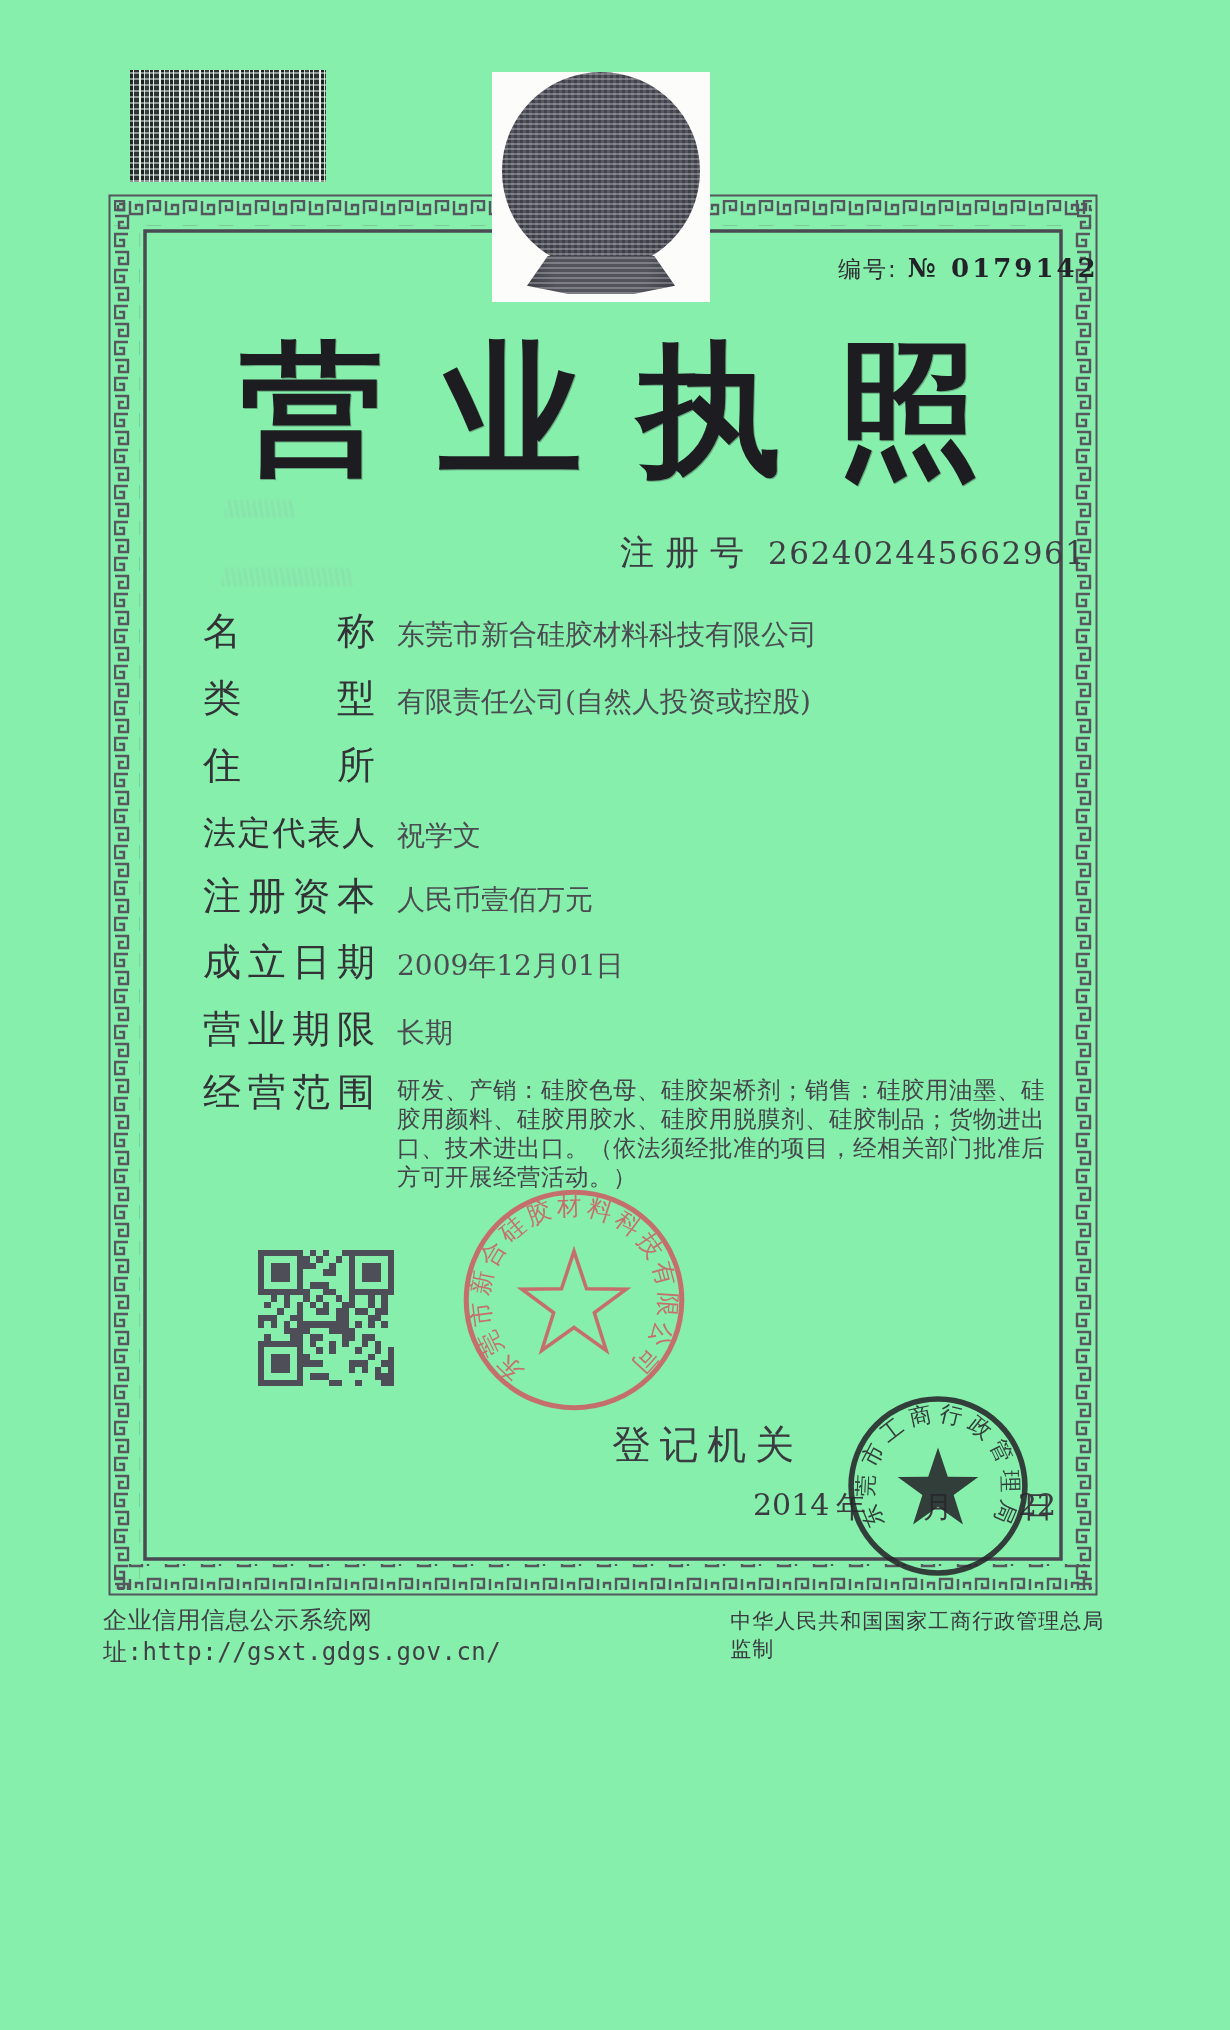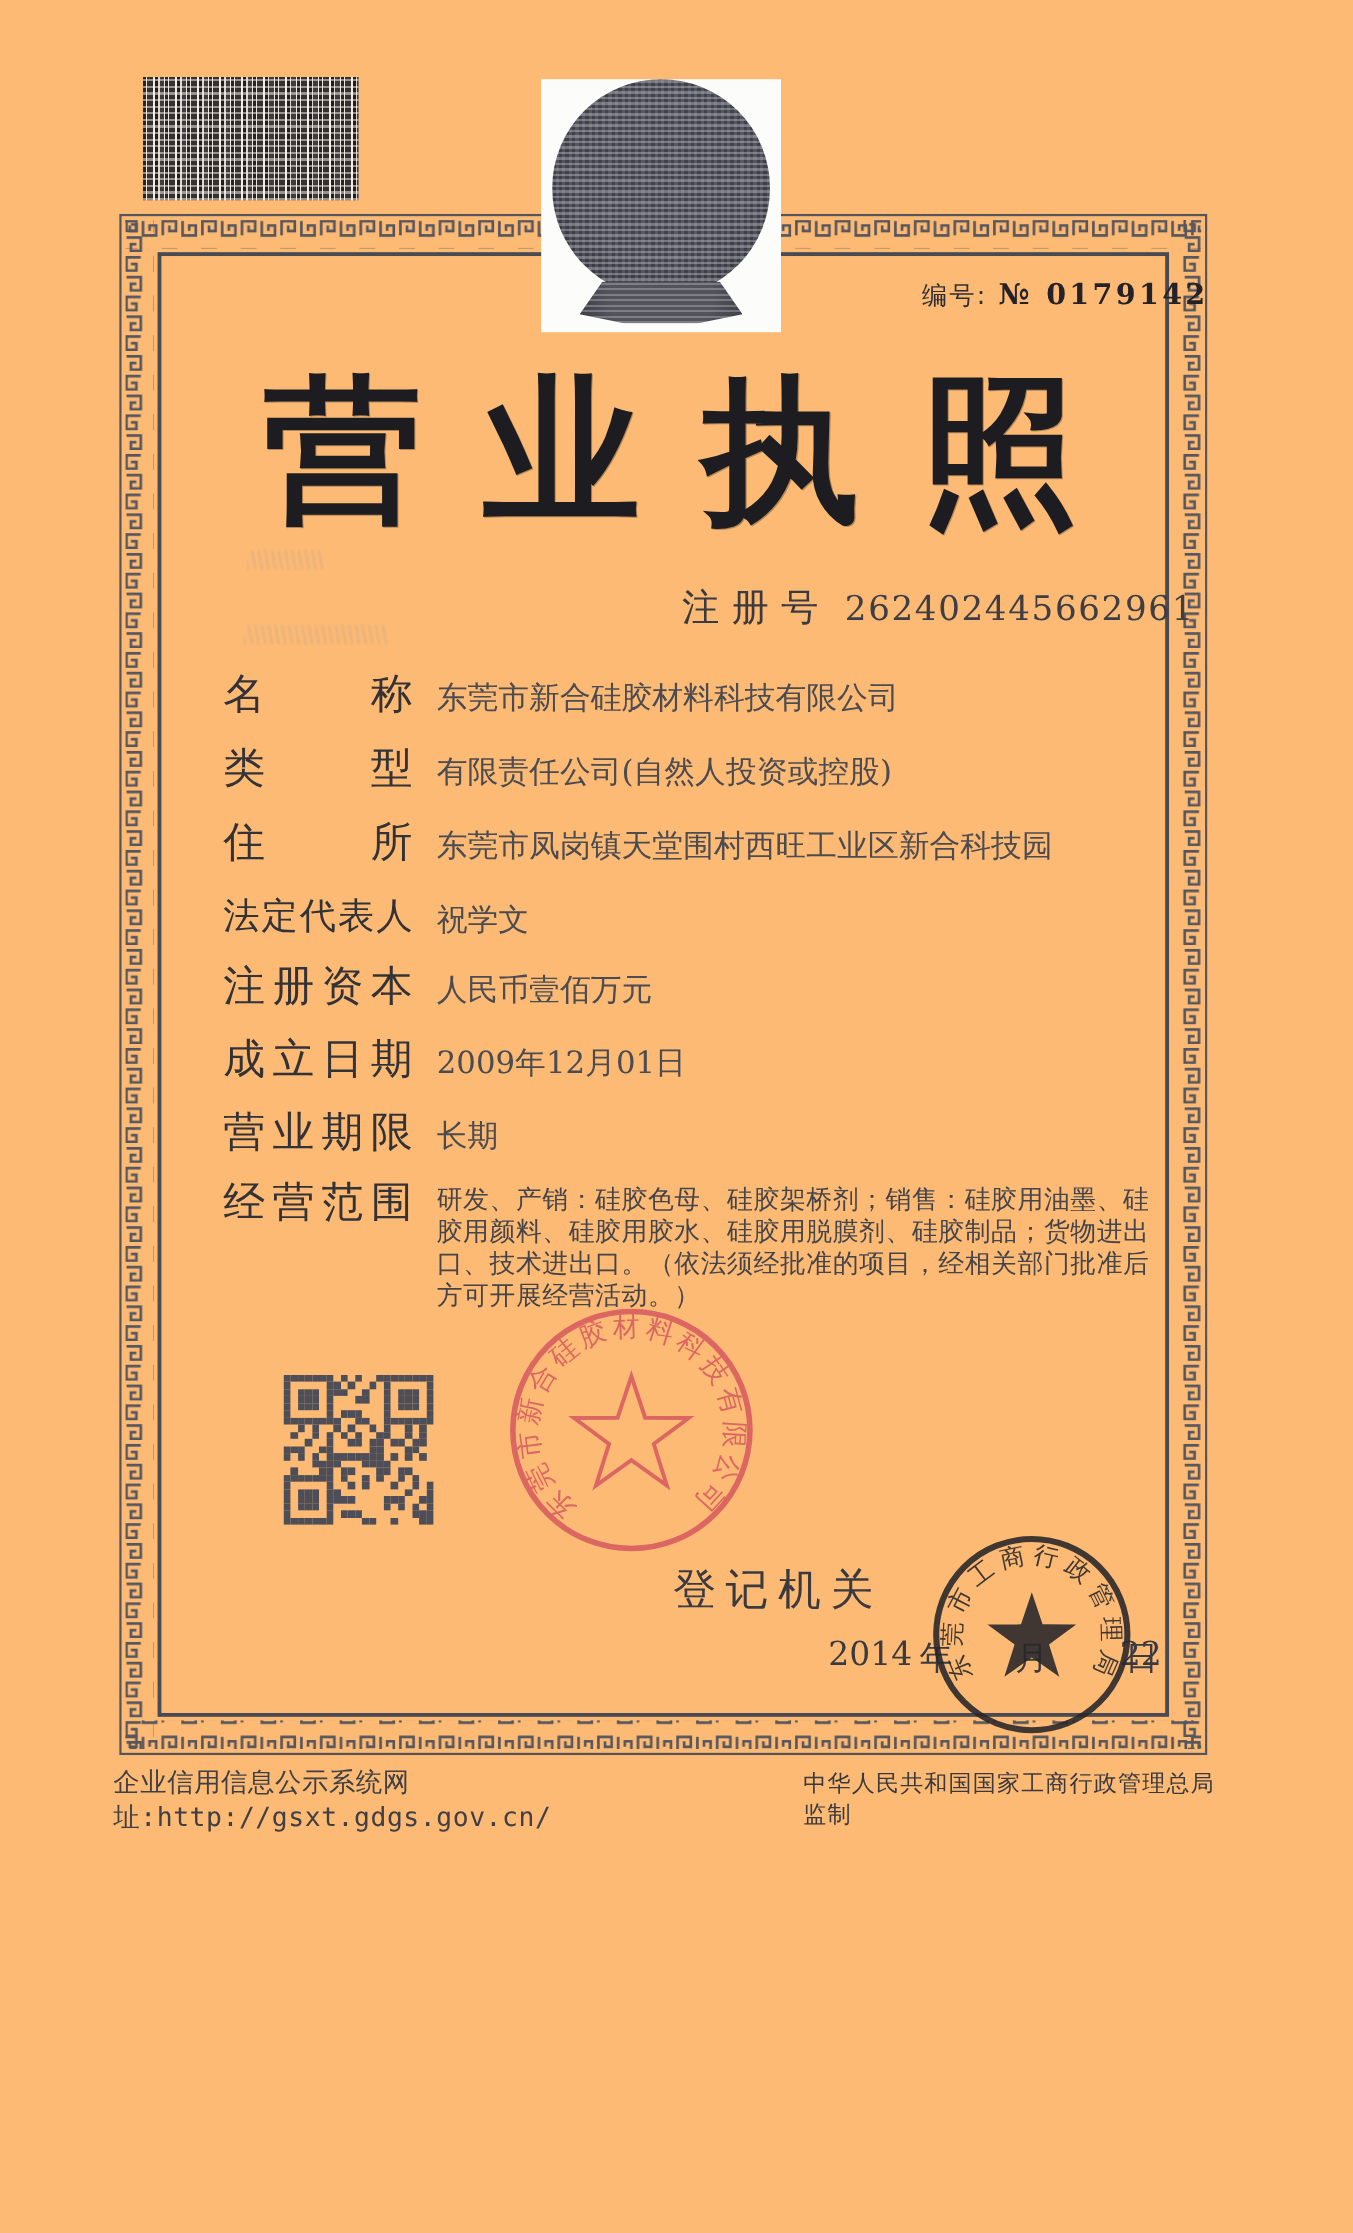--- a/index.html
+++ b/index.html
@@ -1,18 +1,18 @@
 <!DOCTYPE html>
 <html><head>
 <meta charset="utf-8">
 <style>
   html,body{margin:0;padding:0;background:#ffffff;}
   #canvas{
     position:relative;width:1230px;height:2030px;overflow:hidden;
-    background:#fdba74;
+    background:#86efac;
     font-family:"DejaVu Sans","Liberation Sans",sans-serif;
     color:#333;
   }
   
   #frame{position:absolute;left:108px;top:194px;z-index:1;}
   
   .barcode{
     position:absolute;left:130px;top:70px;width:196px;height:112px;z-index:2;
     background:
       repeating-linear-gradient(0deg, rgba(250,250,250,.5) 0 2px, rgba(0,0,0,0) 2px 6px),
@@ -141,21 +141,20 @@
         <span>类</span>
         <span>型</span>
       </span>
     <span class="fvalue">有限责任公司(自然人投资或控股)</span>
   </div>
   <div class="row" style="top:746px">
     <span class="flabel">
         <span>住</span>
         <span>所</span>
       </span>
-    <span class="fvalue">东莞市凤岗镇天堂围村西旺工业区新合科技园</span>
   </div>
   <div class="row" style="top:813px">
     <span class="flabel tight">
         <span>法</span>
         <span>定</span>
         <span>代</span>
         <span>表</span>
         <span>人</span>
       </span>
     <span class="fvalue">祝学文</span>

